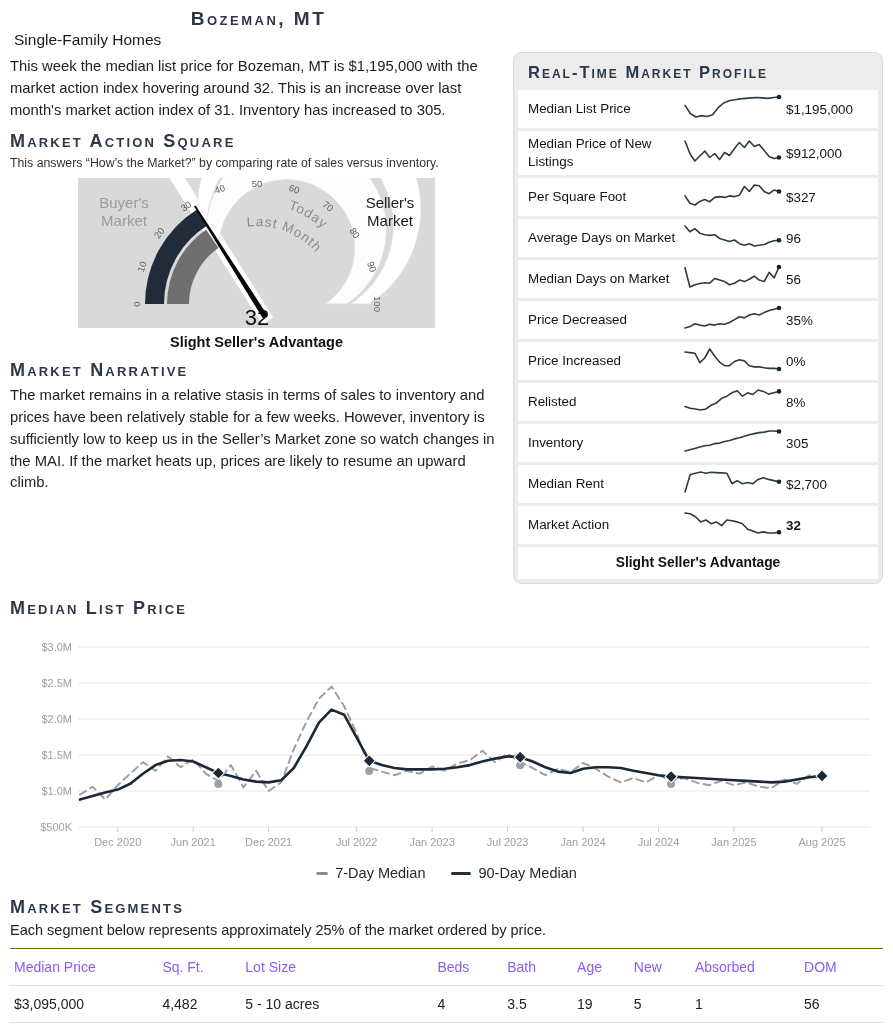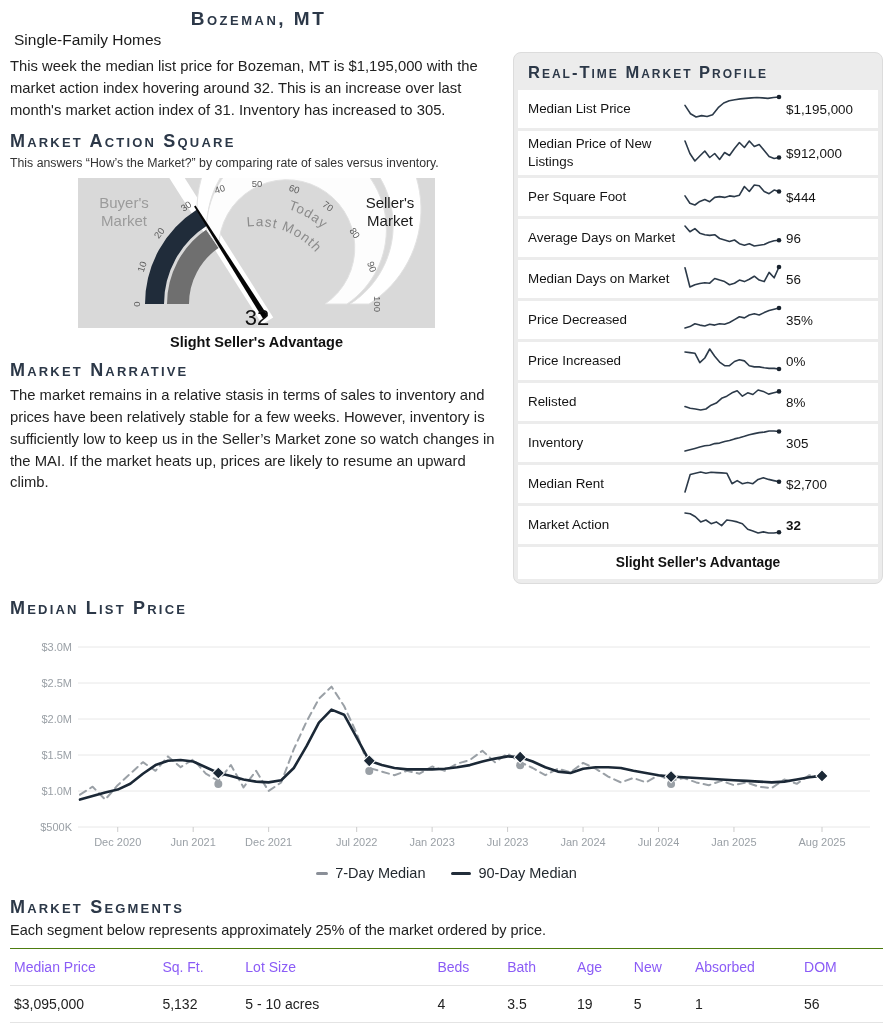--- a/index.html
+++ b/index.html
@@ -138,21 +138,21 @@
               <circle cx="97.0" cy="19.5" r="2.3" fill="#18222d"></circle>
             </svg></span>
           <span class="pvalue">$912,000</span>
         </div>
         <div class="prow">
           <span class="plabel">Per Square Foot</span>
           <span><svg width="100" height="26" viewBox="0 0 100 26">
               <polyline points="3.0,13.9 7.9,21.2 12.9,23.0 17.8,19.4 22.8,17.5 27.7,19.7 32.7,15.4 37.6,14.6 42.6,15.4 47.5,13.9 52.5,14.6 57.4,13.2 62.4,4.5 67.3,9.5 72.3,3.0 77.2,3.7 82.2,9.5 87.1,11.7 92.1,8.1 97.0,9.5" fill="none" stroke="#2c3a49" stroke-width="1.6" stroke-linejoin="round" stroke-linecap="round"></polyline>
               <circle cx="97.0" cy="9.5" r="2.3" fill="#18222d"></circle>
             </svg></span>
-          <span class="pvalue">$444</span>
+          <span class="pvalue">$327</span>
         </div>
         <div class="prow">
           <span class="plabel">Average Days on Market</span>
           <span><svg width="100" height="26" viewBox="0 0 100 26">
               <polyline points="3.0,3.0 7.9,8.7 12.9,5.6 17.8,10.2 22.8,11.7 27.7,12.4 32.7,11.7 37.6,15.5 42.6,17.0 47.5,18.5 52.5,17.0 57.4,20.7 62.4,22.2 67.3,20.7 72.3,23.0 77.2,22.2 82.2,21.5 87.1,19.2 92.1,17.7 97.0,17.3" fill="none" stroke="#2c3a49" stroke-width="1.6" stroke-linejoin="round" stroke-linecap="round"></polyline>
               <circle cx="97.0" cy="17.3" r="2.3" fill="#18222d"></circle>
             </svg></span>
           <span class="pvalue">96</span>
         </div>
         <div class="prow">
@@ -287,21 +287,21 @@
         <th class="c-bath">Bath</th>
         <th class="c-age">Age</th>
         <th class="c-new">New</th>
         <th class="c-abs">Absorbed</th>
         <th class="c-dom">DOM</th>
       </tr>
     </thead>
   <tbody id="seg-body">
       <tr>
         <td class="c-price">$3,095,000</td>
-        <td class="c-sqft">5,132</td>
+        <td class="c-sqft">4,482</td>
         <td class="c-lot">5 - 10 acres</td>
         <td class="c-beds">4</td>
         <td class="c-bath">3.5</td>
         <td class="c-age">19</td>
         <td class="c-new">5</td>
         <td class="c-abs">1</td>
         <td class="c-dom">56</td>
       </tr>
       <tr>
         <td class="c-price">$1,612,499</td>

